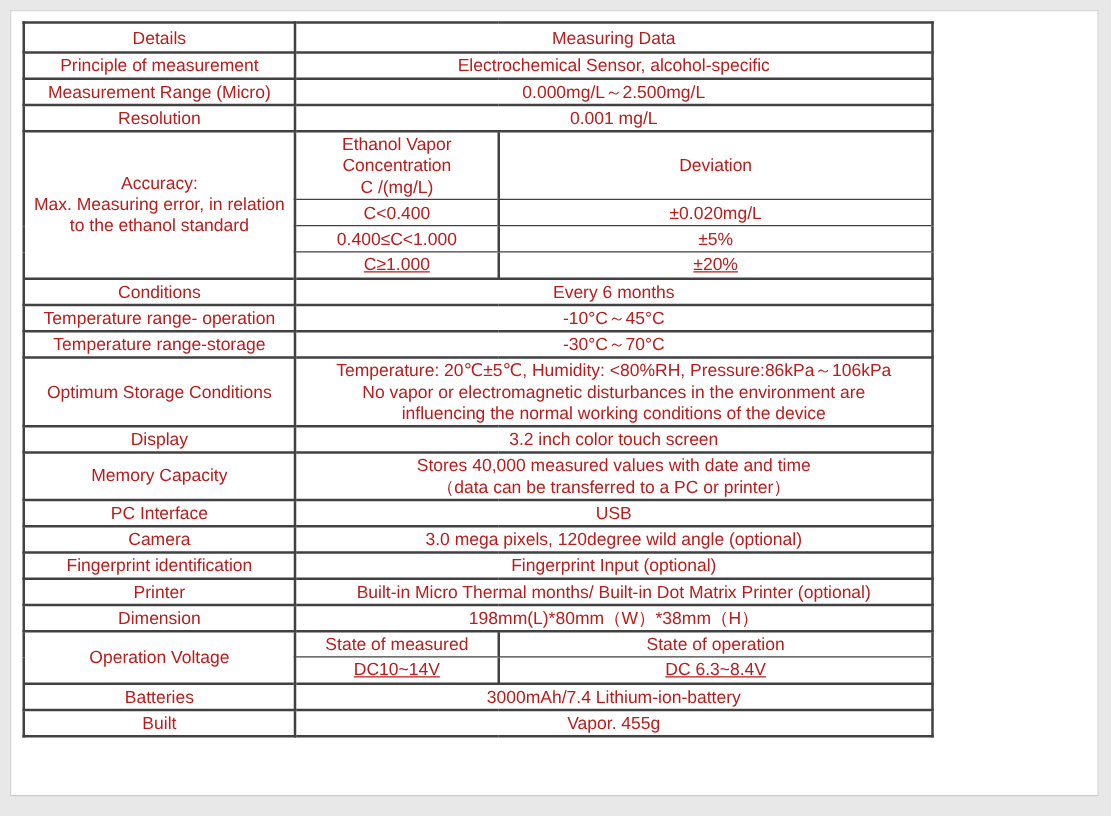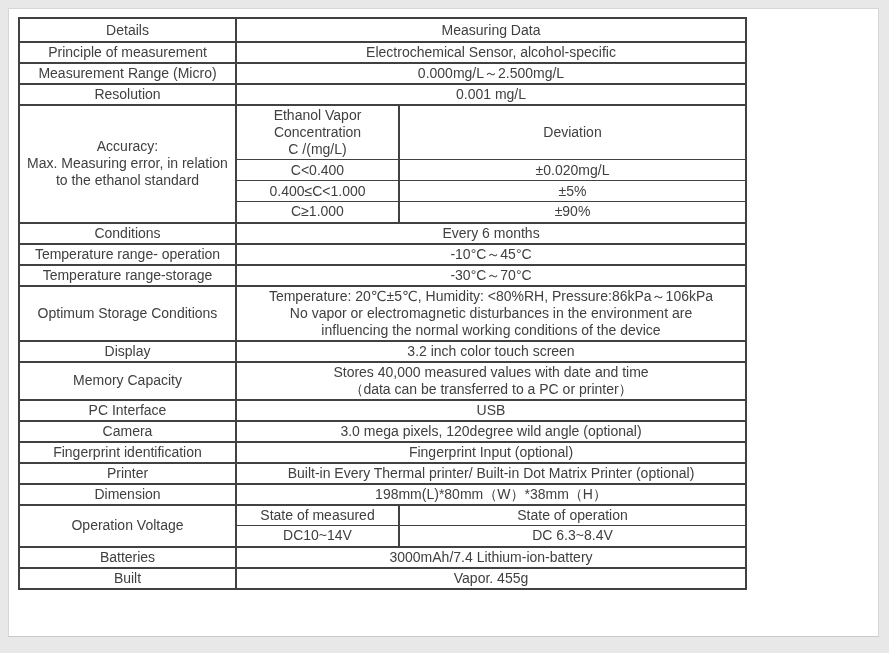--- a/index.html
+++ b/index.html
@@ -19,34 +19,34 @@
   }
   table.spec {
     border-collapse: collapse;
     table-layout: fixed;
     width: 727px;
     margin: 8px 0 0 9px;
     background: #ffffff;
   }
   table.spec td {
     border: 2px solid #414141;
-    color: #404040;
+    color: #b91c1c;
     font-size: 14px;
     line-height: 17px;
     text-align: center;
     vertical-align: middle;
     padding: 1px 3px;
     height: 21px;
     white-space: pre-line;
     overflow: hidden;
   }
   table.spec tr.header-row td { height: 24px; }
   table.spec tr.sub-row td { border-width: 1px 2px; }
   table.spec tr.sub-row.sub-first td { border-top-width: 2px; }
-  table.spec tr.sub-row.sub-last td { border-bottom-width: 2px; }
+  table.spec tr.sub-row.sub-last td { border-bottom-width: 2px; text-decoration: underline; }
   table.spec td.label-cell { border-width: 2px; }
   col.c1 { width: 217px; }
   col.c2 { width: 163px; }
   col.c3 { width: 347px; }
 </style>
 </head>
 <body>
 
 <div class="page">
   <table class="spec">
@@ -84,21 +84,21 @@
         <tr class="sub-row">
           <td>C&lt;0.400</td>
           <td>±0.020mg/L</td>
         </tr>
         <tr class="sub-row">
           <td>0.400≤C&lt;1.000</td>
           <td>±5%</td>
         </tr>
         <tr class="sub-row sub-last">
           <td>C≥1.000</td>
-          <td>±90%</td>
+          <td>±20%</td>
         </tr>
         <tr>
           <td class="label-cell">Conditions</td>
           <td colspan="2">Every 6 months</td>
         </tr>
         <tr>
           <td class="label-cell">Temperature range- operation</td>
           <td colspan="2">-10°C～45°C</td>
         </tr>
         <tr>
@@ -127,21 +127,21 @@
         <tr>
           <td class="label-cell">Camera</td>
           <td colspan="2">3.0 mega pixels, 120degree wild angle (optional)</td>
         </tr>
         <tr>
           <td class="label-cell">Fingerprint identification</td>
           <td colspan="2">Fingerprint Input (optional)</td>
         </tr>
         <tr>
           <td class="label-cell">Printer</td>
-          <td colspan="2">Built-in Every Thermal printer/ Built-in Dot Matrix Printer (optional)</td>
+          <td colspan="2">Built-in Micro Thermal months/ Built-in Dot Matrix Printer (optional)</td>
         </tr>
         <tr>
           <td class="label-cell">Dimension</td>
           <td colspan="2">198mm(L)*80mm（W）*38mm（H）</td>
         </tr>
         <tr class="sub-row sub-first">
           <td rowspan="2" class="label-cell">Operation Voltage</td>
           <td>State of measured</td>
           <td>State of operation</td>
         </tr>

